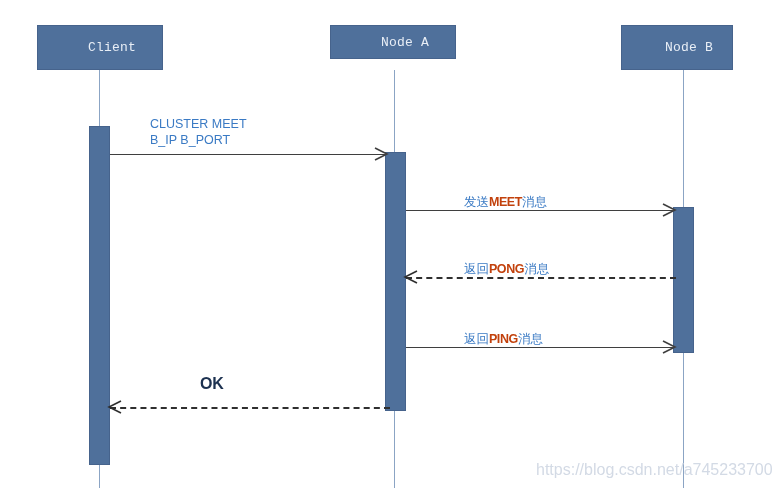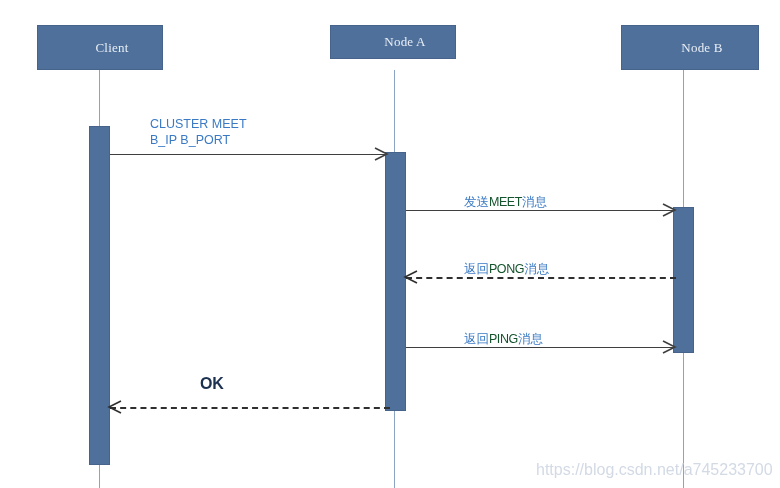--- a/index.html
+++ b/index.html
@@ -25,21 +25,21 @@
     border: 1px solid #46638c;
     box-sizing: border-box;
     display: flex;
     align-items: center;
     justify-content: center;
   }
   .participant-label {
     color: #e8eef6;
     font-size: 13px;
     letter-spacing: 0.2px;
-    font-family: Liberation Serif, serif;
+    font-family: Liberation Mono, monospace;
     margin-left: 24px;
   }
   
   .lifeline {
     position: absolute;
     width: 1px;
     background: #8ba4c4;
   }
   
   .activation {
@@ -85,22 +85,22 @@
     color: #3a7ac4;
     font-family: "Liberation Sans", "DejaVu Sans", sans-serif;
   }
   .msg-label.dark {
     color: #1c3150;
     font-weight: bold;
     font-size: 16px;
     letter-spacing: -0.3px;
   }
   .msg-label .hl {
-    color: #14532d;
-    font-weight: normal;
+    color: #c2410c;
+    font-weight: bold;
     letter-spacing: -0.4px;
   }
   
   .watermark {
     position: absolute;
     color: #d3dae5;
     font-size: 16px;
     white-space: nowrap;
     font-family: "Liberation Sans", "DejaVu Sans", sans-serif;
   }
@@ -115,21 +115,21 @@
   <div class="lifeline" style="left:683px; top:70px; height:418px;"></div>
 
   <div class="participant-box" style="left:37px; top:25px; width:126px; height:45px;">
     <span class="participant-label">Client</span>
   </div>
 
   <div class="participant-box" style="left:330px; top:25px; width:126px; height:34px;">
     <span class="participant-label">Node A</span>
   </div>
 
-  <div class="participant-box" style="left:621px; top:25px; width:138px; height:45px;">
+  <div class="participant-box" style="left:621px; top:25px; width:112px; height:45px;">
     <span class="participant-label">Node B</span>
   </div>
 
   <div class="activation" style="left:89px; top:126px; width:21px; height:339px;"></div>
   <div class="activation" style="left:385px; top:152px; width:21px; height:259px;"></div>
   <div class="activation" style="left:673px; top:207px; width:21px; height:146px;"></div>
 
   <div class="msg-label" style="left:150px; top:116px; width:180px;">CLUSTER MEET
 B_IP B_PORT</div>
   <div class="message" style="left:110px; top:154px; width:276px;">

